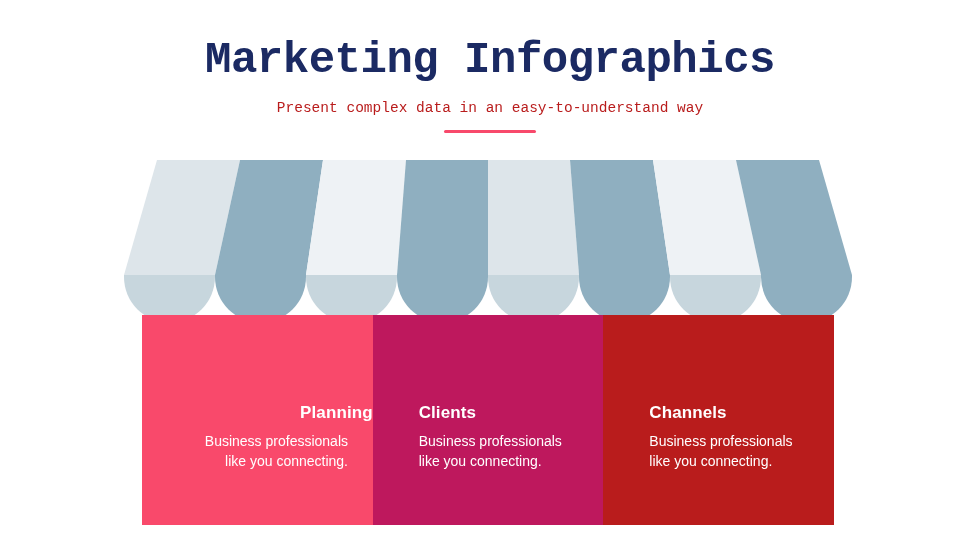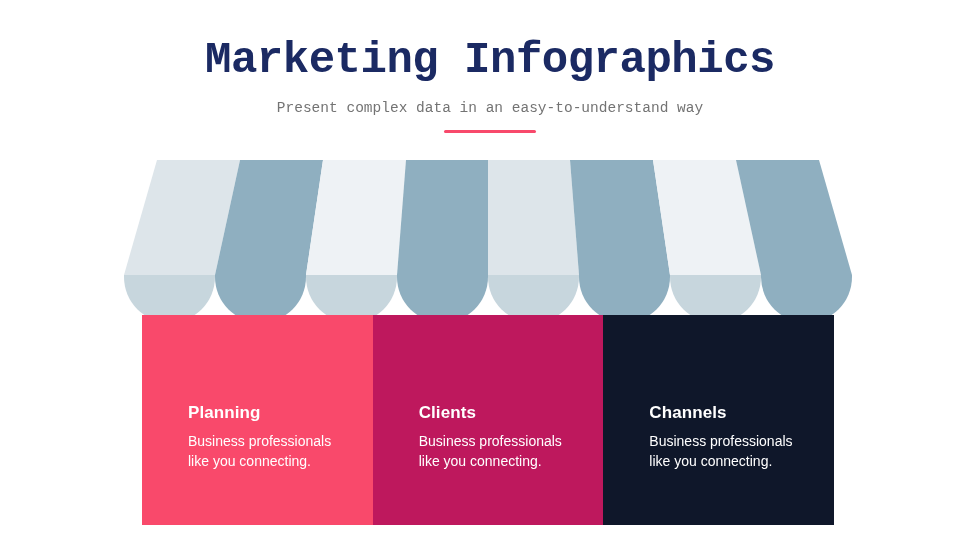--- a/index.html
+++ b/index.html
@@ -33,21 +33,21 @@
     font-size: 44px;
     font-weight: bold;
     color: #1b2a63;
     letter-spacing: -0.5px;
     line-height: 1.1;
     margin: 0;
   }
   .subtitle {
     margin: 16px 0 0 0;
     font-size: 14.5px;
-    color: #737373;
+    color: #b91c1c;
     font-weight: 400;
   }
   .divider {
     margin: 14px auto 0 auto;
     width: 92px;
     height: 3px;
     background: #f8496b;
     border-radius: 2px;
   }
 
@@ -80,23 +80,23 @@
     width: 692px;
     height: 210px;
     display: flex;
   }
   .col {
     flex: 1 1 0;
     position: relative;
     padding: 88px 0 0 46px;
     box-sizing: border-box;
   }
-  .col-planning { background: #f9496b; }
+  .col-planning { background: #f9496b; text-align: right; }
   .col-clients  { background: #be185d; }
-  .col-channels { background: #0f172a; }
+  .col-channels { background: #b91c1c; }
 
   .col-title {
     font-size: 17px;
     font-weight: bold;
     color: #ffffff;
     margin: 0 0 8px 0;
     letter-spacing: 0.1px;
   }
   .col-text {
     font-size: 14px;

